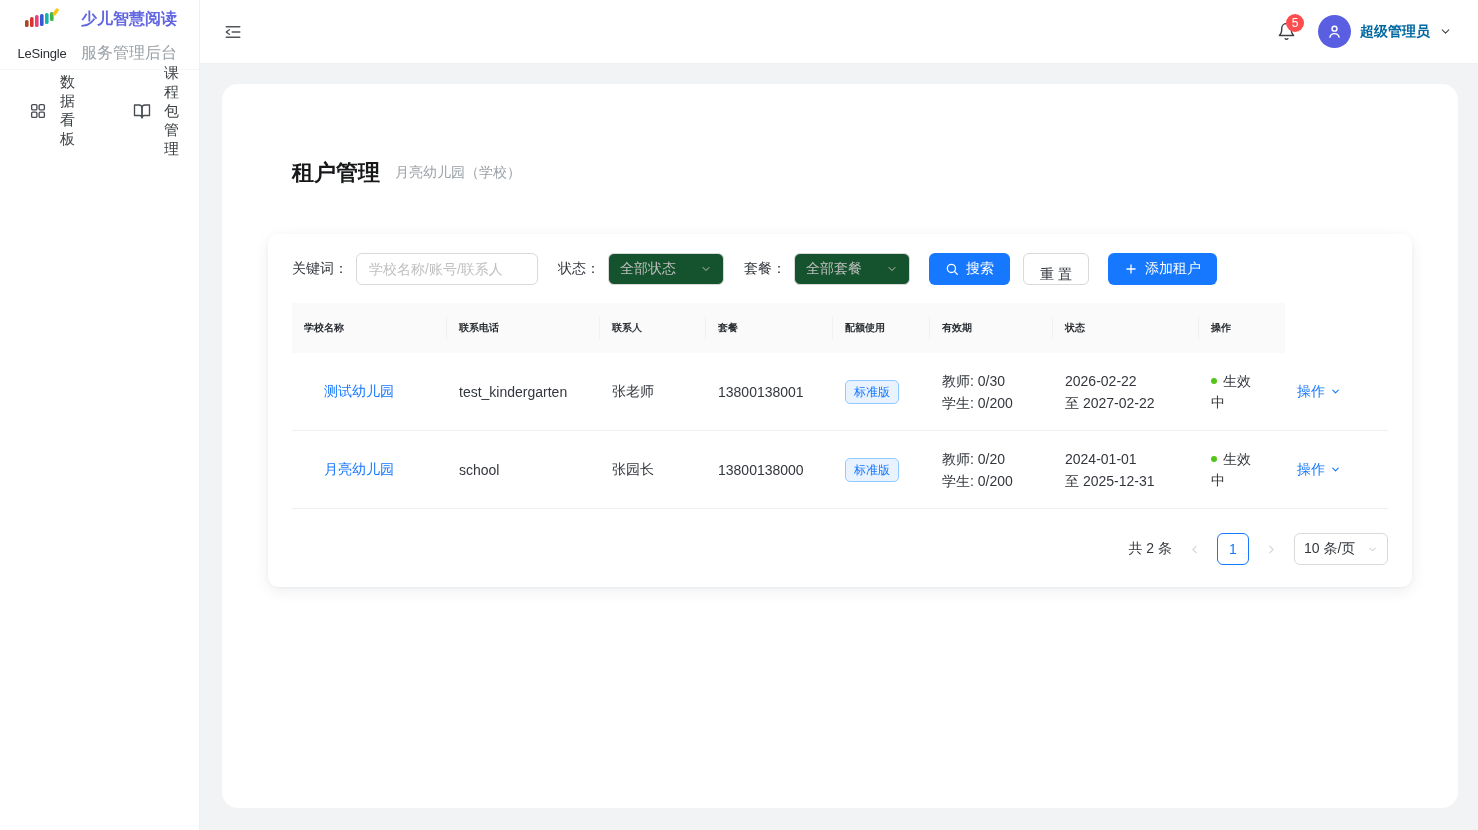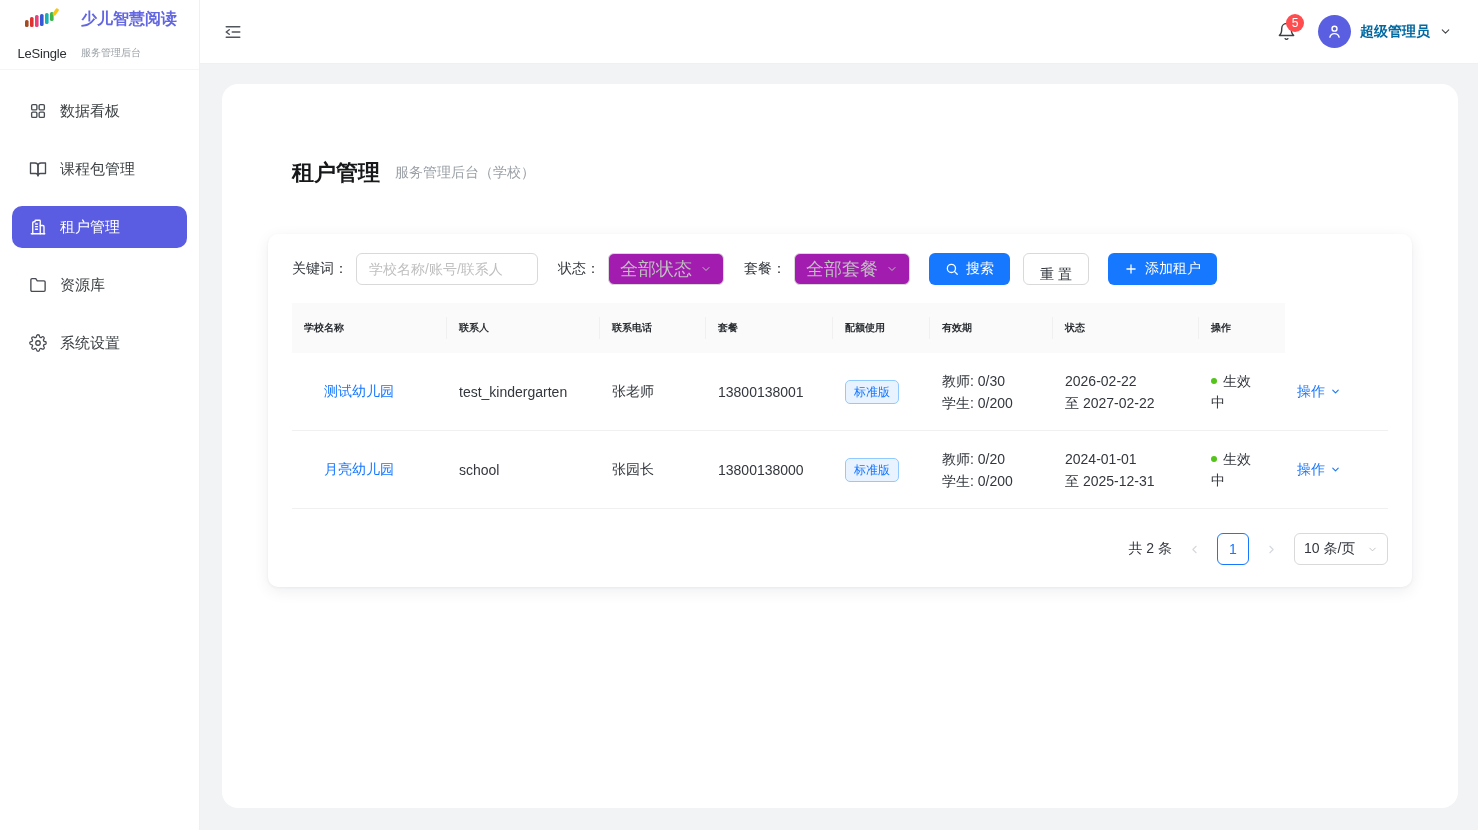--- a/index.html
+++ b/index.html
@@ -8,22 +8,22 @@
   .app { display:flex; width:1478px; height:830px; }
 
   
   .sidebar { width:200px; background:#fff; border-right:1px solid #f0f0f0; flex-shrink:0; }
   .side-head { height:70px; display:flex; align-items:center; padding:0 14px; gap:11px; border-bottom:1px solid #f5f5f5; }
   .logo-box { display:flex; flex-direction:column; align-items:center; width:56px; }
   .logo-box svg { display:block; }
   .logo-word { font-size:13px; color:#2b2f33; letter-spacing:-0.2px; margin-top:16px; }
   .brand-txt { display:flex; flex-direction:column; }
   .brand-title { font-size:16px; font-weight:700; color:#6266e0; line-height:20px; }
-  .brand-sub { font-size:10px; color:#9aa0a6; line-height:16px; margin-top:16px; }
-  .side-menu { padding:20px 12px; display:flex; flex-direction:column; gap:16px; }
+  .brand-sub { font-size:16px; color:#9aa0a6; line-height:16px; margin-top:16px; }
+  .side-menu { padding:20px 12px; display:flex; flex-direction:row; gap:24px; }
   .side-item { height:42px; border-radius:10px; display:flex; align-items:center; gap:13px; padding:0 17px; color:#3c4043; font-size:15px; font-weight:500; cursor:pointer; }
   .side-item .mi { display:flex; color:#474c52; }
   .side-item.active { background:#5a5de2; color:#fff; }
   .side-item.active .mi { color:#fff; }
 
   
   .main { flex:1; display:flex; flex-direction:column; min-width:0; }
   .topbar { height:64px; background:#fff; border-bottom:1px solid #f0f0f0; display:flex; align-items:center; justify-content:space-between; padding:0 26px 0 24px; flex-shrink:0; }
   .fold-btn { color:#51555c; display:flex; cursor:pointer; }
   .top-right { display:flex; align-items:center; }
@@ -41,21 +41,21 @@
   .page-title { font-size:22px; font-weight:700; color:#17181a; }
   .page-sub { font-size:14px; color:#9aa0a6; }
   .panel { margin-top:46px; background:#fff; border-radius:10px; box-shadow:0 1px 3px rgba(20,30,60,.05), 0 4px 16px rgba(20,30,60,.07); padding:19px 24px 22px; }
 
   
   .filters { display:flex; align-items:center; }
   .f-label { font-size:14px; color:#33373d; white-space:nowrap; margin-right:8px; }
   .f-input { width:182px; height:32px; border:1px solid #d9d9d9; border-radius:6px; padding:0 12px; font-size:14px; color:#333; outline:none; font-family:inherit; }
   .f-input::placeholder { color:#bfbfbf; }
   .gap-20 { margin-left:20px; }
-  .f-select { width:116px; height:32px; border:1px solid #d9d9d9; border-radius:6px; background:#a21caf; display:flex; align-items:center; justify-content:space-between; padding:0 11px; color:#bfbfbf; font-size:18px; cursor:pointer; }
+  .f-select { width:116px; height:32px; border:1px solid #d9d9d9; border-radius:6px; background:#14532d; display:flex; align-items:center; justify-content:space-between; padding:0 11px; color:#bfbfbf; font-size:14px; cursor:pointer; }
   .f-select .chev { color:#bfbfbf; display:flex; }
   .btn { height:32px; border:none; border-radius:6px; display:inline-flex; align-items:center; gap:7px; font-size:14px; padding:0 16px; cursor:pointer; font-family:Liberation Sans, sans-serif; white-space:nowrap; }
   .btn-primary { background:#1677ff; color:#fff; }
   .btn-default { background:#fff; border:1px solid #d9d9d9; color:#33373d;align-items:flex-end; }
 
   
   .table { margin-top:18px; }
   .thead, .trow { display:grid; grid-template-columns:155px 153px 106px 127px 97px 123px 146px 86px 101px; }
   .th { background:#fafafa; height:50px; display:flex; align-items:center; padding:0 12px; font-weight:600; font-size:10px; color:#2b2f33; position:relative; }
   .th:not(:last-child)::after { content:""; position:absolute; right:0; top:14px; height:22px; width:1px; background:#f0f0f0; }
@@ -189,21 +189,21 @@
           </span>
         </div>
       </div>
     </header>
 
     <div class="content">
       <div class="card">
 
         <div class="page-head">
           <span class="page-title">租户管理</span>
-          <span class="page-sub">服务管理后台（学校）</span>
+          <span class="page-sub">月亮幼儿园（学校）</span>
         </div>
 
         <div class="panel">
 
           <div class="filters">
             <span class="f-label">关键词：</span>
             <input class="f-input" type="text" placeholder="学校名称/账号/联系人" style="">
             <span class="f-label gap-20">状态：</span>
             <div class="f-select">
               <span>全部状态</span>
@@ -240,22 +240,22 @@
                     <path d="M12 5v14M5 12h14"></path>
                   </svg>
                 </span>
               <span>添加租户</span>
             </button>
           </div>
 
           <div class="table">
             <div class="thead">
               <div class="th">学校名称</div>
+              <div class="th">联系电话</div>
               <div class="th">联系人</div>
-              <div class="th">联系电话</div>
               <div class="th">套餐</div>
               <div class="th">配额使用</div>
               <div class="th">有效期</div>
               <div class="th">状态</div>
               <div class="th">操作</div>
             </div>
 
             <div class="trow">
               <div class="td first">
                   <a class="link">测试幼儿园</a>

